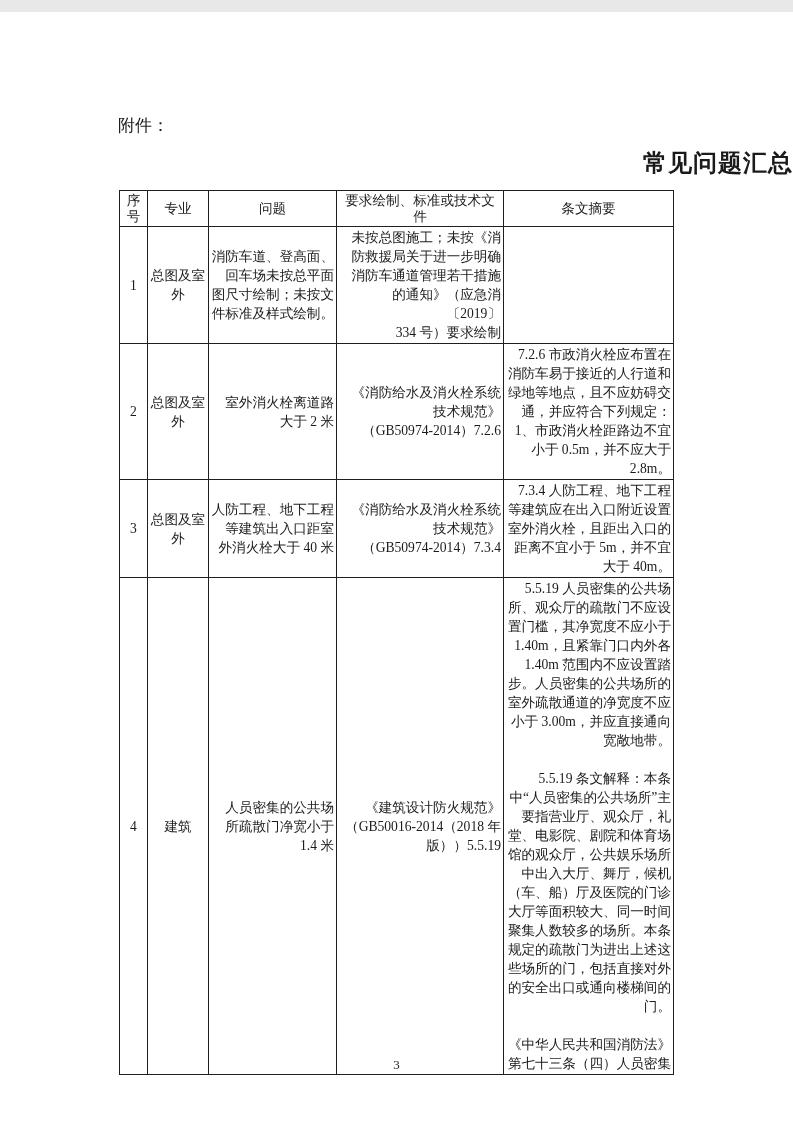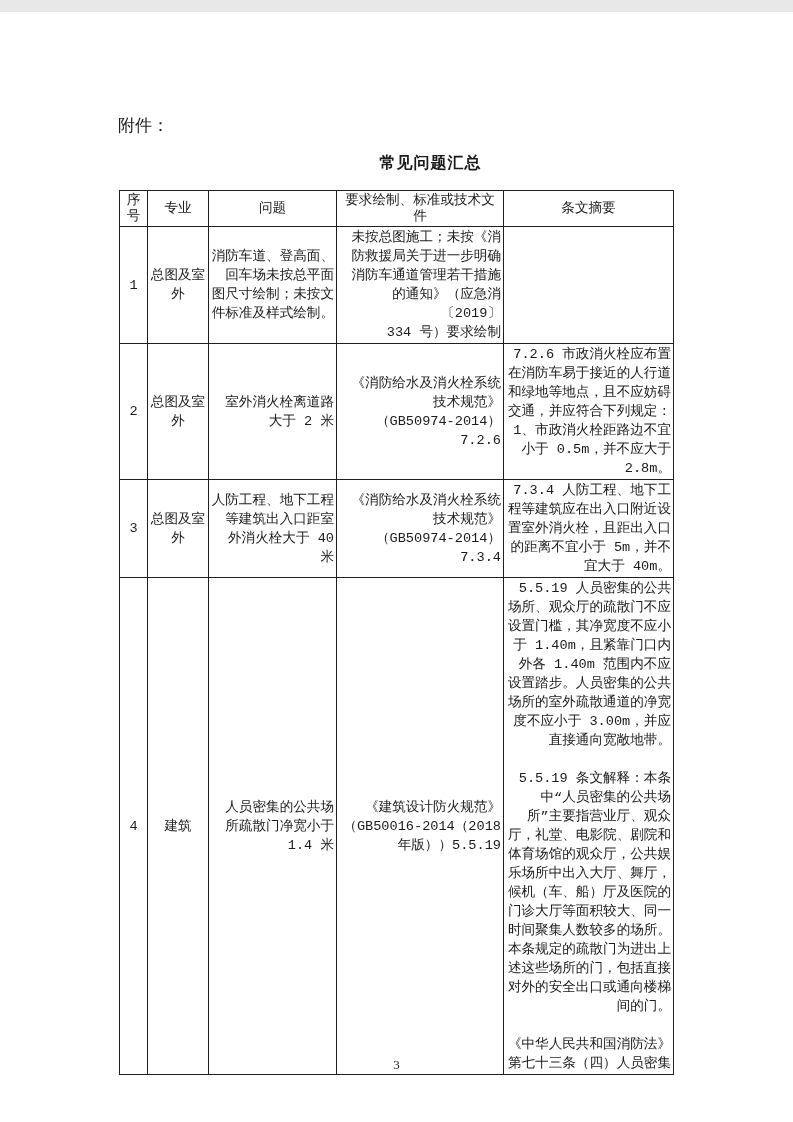--- a/index.html
+++ b/index.html
@@ -22,34 +22,33 @@
     left: 118px;
     top: 102px;
     font-size: 17px;
     line-height: 24px;
   }
   .doc-title {
     position: absolute;
     left: 68px;
     right: 0;
     top: 137px;
-    text-align: center;
-    font-size: 16px;
+    text-align: right;
+    font-size: 24px;
     font-weight: bold;
     letter-spacing: 1px;
     line-height: 28px;
   }
   table.issues {
     position: absolute;
     left: 119px;
     top: 178px;
     width: 554px;
     border-collapse: collapse;
     table-layout: fixed;
-    font-family: Liberation Mono, monospace;
   }
   table.issues th,
   table.issues td {
     border: 1px solid #1f1f1f;
     font-size: 13.6px;
     font-weight: normal;
     padding: 1px 2px;
     vertical-align: middle;
     overflow-wrap: break-word;
   }

